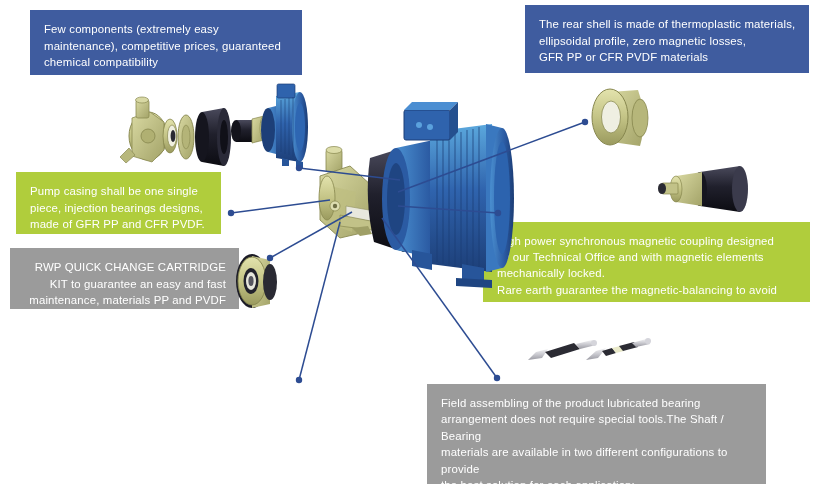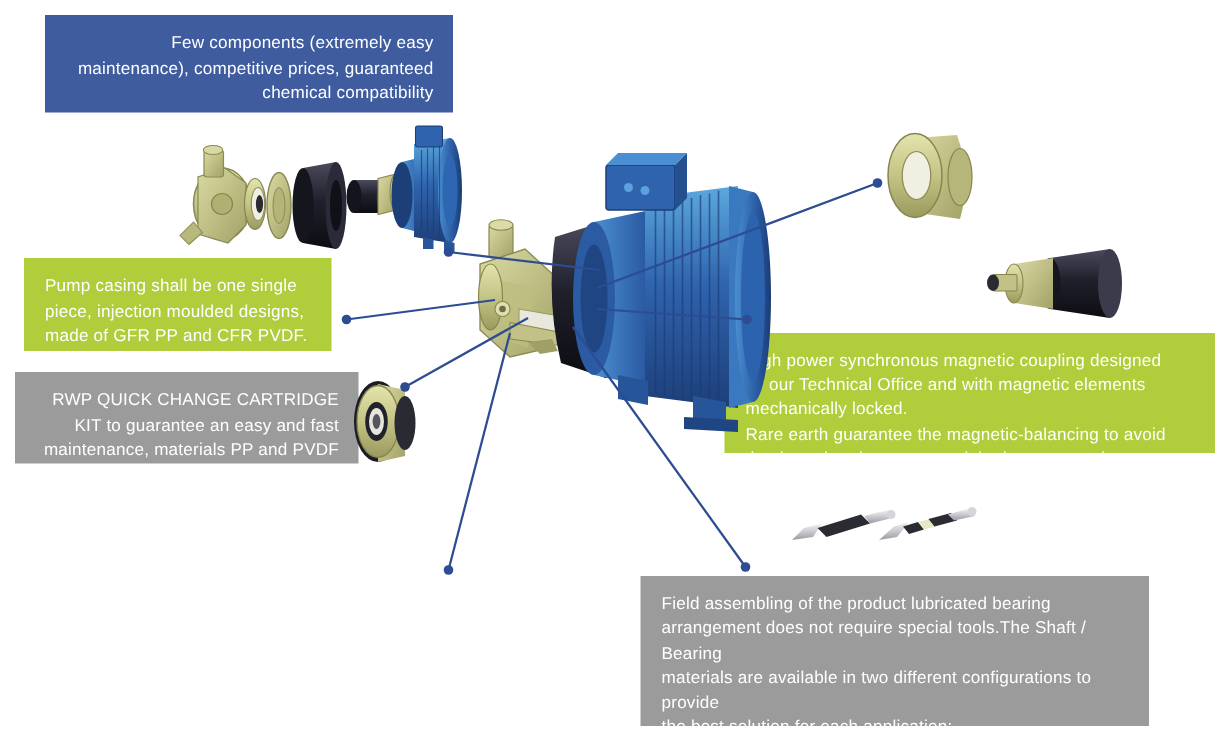--- a/index.html
+++ b/index.html
@@ -4,21 +4,21 @@
 <style>
   html,body{margin:0;padding:0;background:#ffffff;}
   body{width:813px;height:500px;overflow:hidden;
        font-family:"Liberation Sans","DejaVu Sans",sans-serif;}
   #stage{position:relative;width:813px;height:500px;background:#fff;}
 
   
   .callout{position:absolute;box-sizing:border-box;color:#ffffff;
            font-size:11.4px;line-height:16.6px;letter-spacing:.15px;
            padding:11px 13px 11px 14px;white-space:pre-line;}
-  .callout.blue {background:#3f5c9f;text-align:right;}
+  .callout.blue {background:#3f5c9f;}
   .callout.green{background:#b0cd3c;}
   .callout.gray {background:#9b9b9b;}
 
   #c-components {left:30px;  top:10px;  width:272px; height:65px;}
   #c-rearshell  {left:525px; top:5px;   width:284px; height:68px;}
   #c-pumpcasing {left:16px;  top:172px; width:205px; height:62px;}
   #c-cartridge  {left:10px;  top:248px; width:229px; height:61px;text-align:right;}
   #c-coupling   {left:483px; top:222px; width:327px; height:80px;
                  line-height:16.2px;}
   #c-sealing    {left:14px;  top:381px; width:285px; height:91px;}
@@ -246,23 +246,26 @@
       <circle cx="270" cy="258" r="3.2"></circle>
       <circle cx="299" cy="380" r="3.2"></circle>
       <circle cx="497" cy="378" r="3.2"></circle>
     </g>
   </svg>
 
   <div class="callout blue" id="c-components">Few components (extremely easy
 maintenance), competitive prices, guaranteed
 chemical compatibility</div>
 
+  <div class="callout blue" id="c-rearshell">The rear shell is made of thermoplastic materials,
+ellipsoidal profile, zero magnetic losses,
+GFR PP or CFR PVDF materials</div>
 
   <div class="callout green" id="c-pumpcasing">Pump casing shall be one single
-piece, injection moulded designs,
+piece, injection bearings designs,
 made of GFR PP and CFR PVDF.</div>
 
   <div class="callout gray" id="c-cartridge">RWP QUICK CHANGE CARTRIDGE
 KIT to guarantee an easy and fast
 maintenance, materials PP and PVDF</div>
 
   <div class="callout green" id="c-coupling">High power synchronous magnetic coupling designed
 by our Technical Office and with magnetic elements
 mechanically locked.
 Rare earth guarantee the magnetic-balancing to avoid

